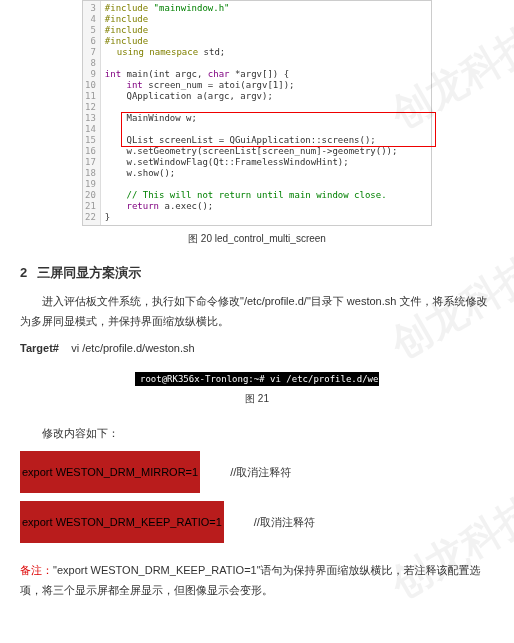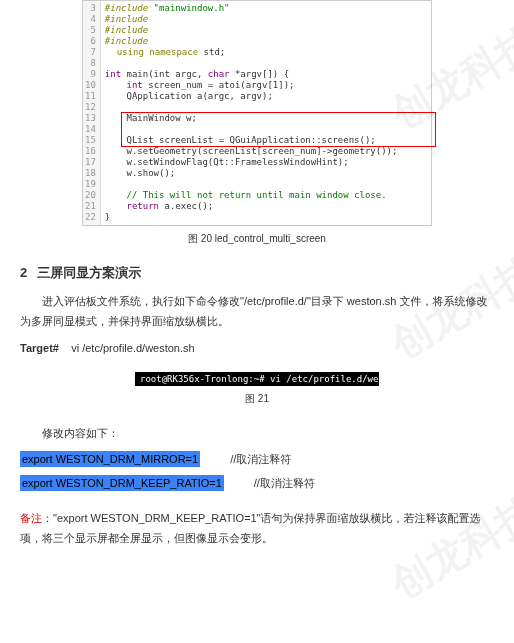--- a/index.html
+++ b/index.html
@@ -44,21 +44,21 @@
       border-right: 1px solid #ddd;
       line-height: 11px;
     }
     .code-content {
       padding: 2px 4px;
       line-height: 11px;
       flex: 1;
       position: relative;
     }
     .code-line { white-space: pre; }
-    .kw-pre { color: #808000; font-style: italic; }
+    .kw-pre { color: #808000; }
     .kw-str { color: #008000; }
     .kw-type { color: #800080; }
     .kw-using { color: #808000; margin-left: 12px; }
     .kw-comment { color: #008000; }
     .redbox {
       position: absolute;
       border: 1.5px solid #e00;
       left: 20px;
       top: 111px;
       width: 315px;
@@ -96,23 +96,23 @@
       padding: 2px 5px;
       white-space: nowrap;
     }
     .export-line {
       margin: 8px 0;
       display: flex;
       align-items: center;
       font-size: 11px;
     }
     .export-hl {
-      background: #3b82f6;
+      background: #b91c1c;
       color: #000;
-      padding: 2px 2px;
+      padding: 15px 2px;
       margin-right: 30px;
     }
     .note-para {
       font-size: 11px;
       line-height: 1.8;
       margin-top: 18px;
     }
     .note-red { color: #d00; margin-top: 44px; }
   </style>
 </head>

